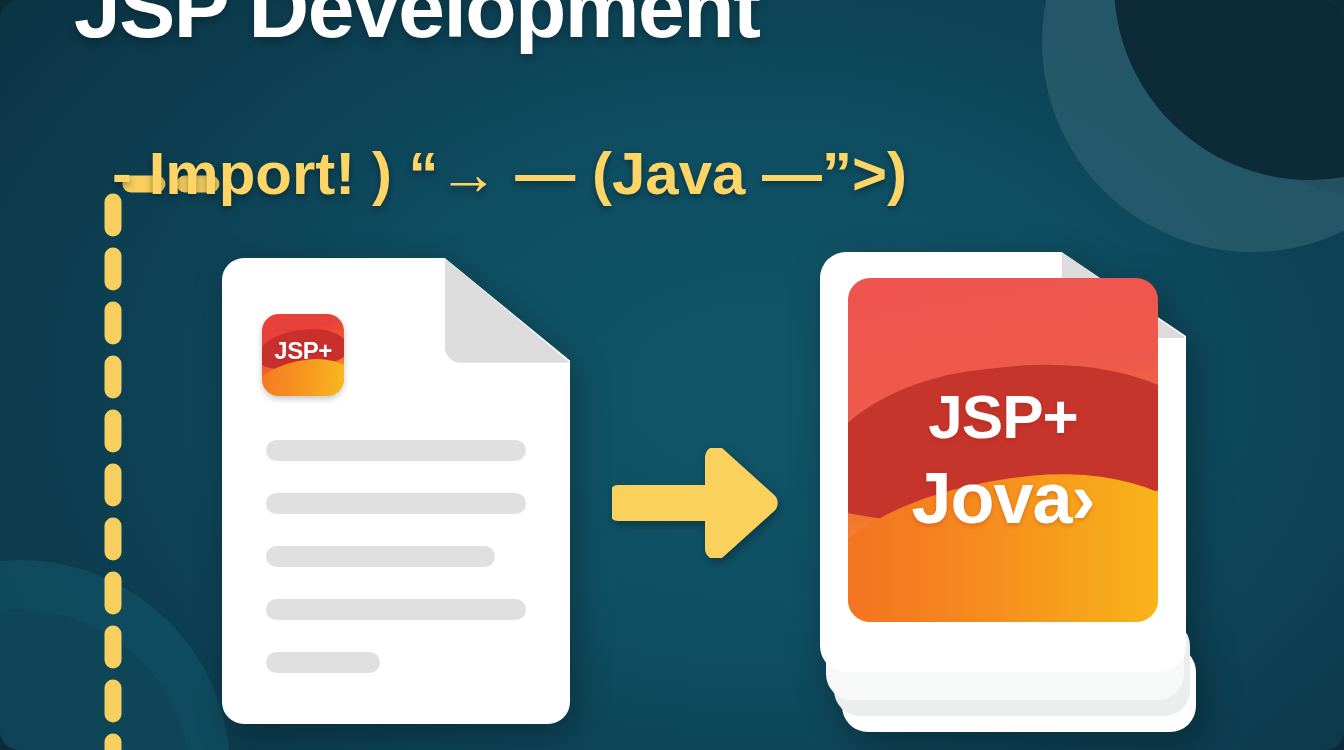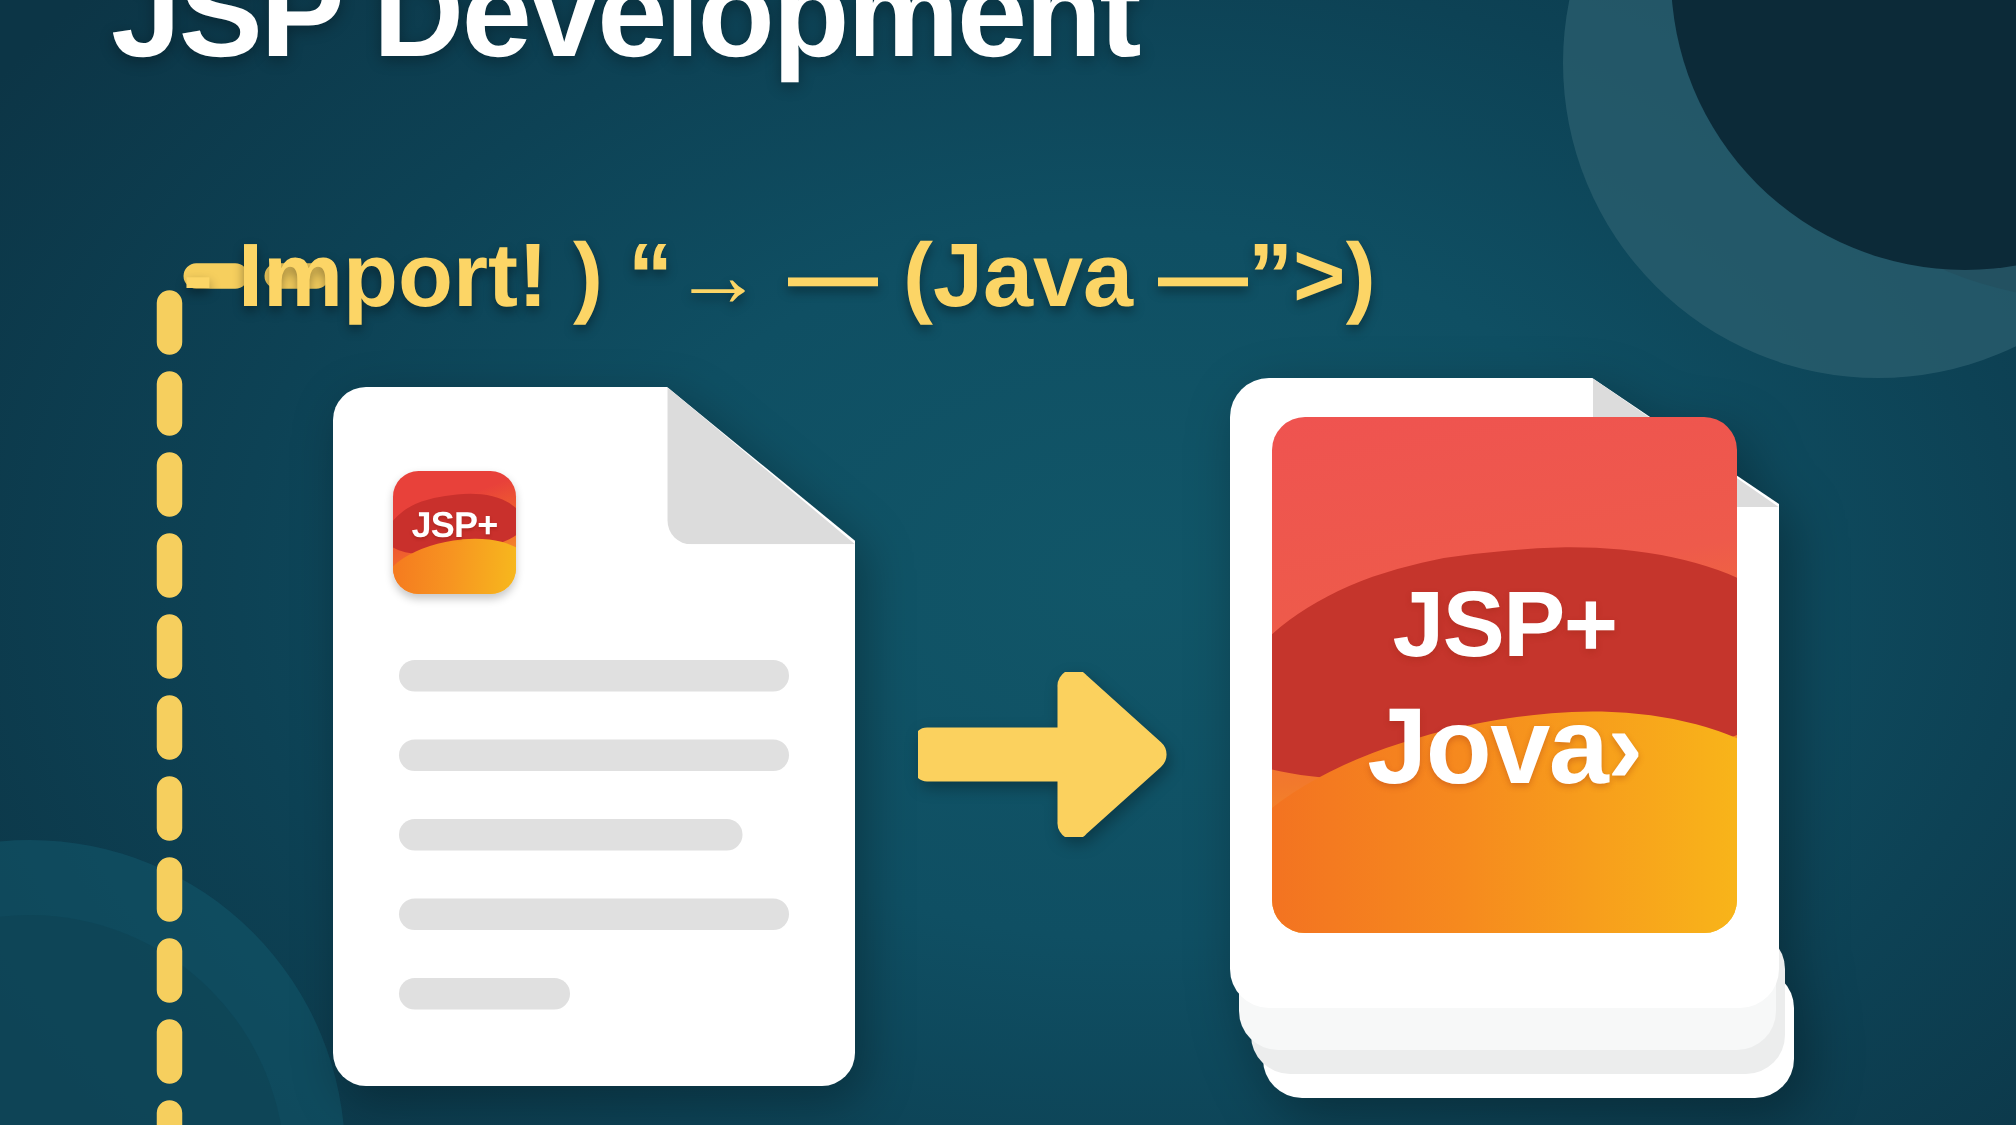--- a/index.html
+++ b/index.html
@@ -10,20 +10,21 @@
   }
   #stage {
     position: relative;
     width: 1344px;
     height: 750px;
     overflow: hidden;
     font-family: "Liberation Sans", sans-serif;
     background:
       radial-gradient(ellipse 900px 620px at 56% 52%, #115668 0%, #0f4f63 38%, #0d4255 66%, #0c3546 100%),
       #0d3847;
+    border-radius: 19px;
   }
 
   
   .deco {
     position: absolute;
     border-radius: 50%;
     pointer-events: none;
   }
   .deco-ring-outer {
     top: -168px;
@@ -75,21 +76,21 @@
     font-weight: 700;
     letter-spacing: -1.5px;
     line-height: 1;
     white-space: nowrap;
     text-shadow: 0 3px 10px rgba(0,0,0,.32);
   }
   .subtitle {
     position: absolute;
     left: 110px;
     top: 142px;
-    margin: 12px;
+    margin: 2px;
     color: #fcd566;
     font-size: 60px;
     font-weight: 700;
     line-height: 1;
     white-space: nowrap;
     text-shadow: 0 3px 7px rgba(0,0,0,.38);
   }
 
   
   .dash-wrap {

